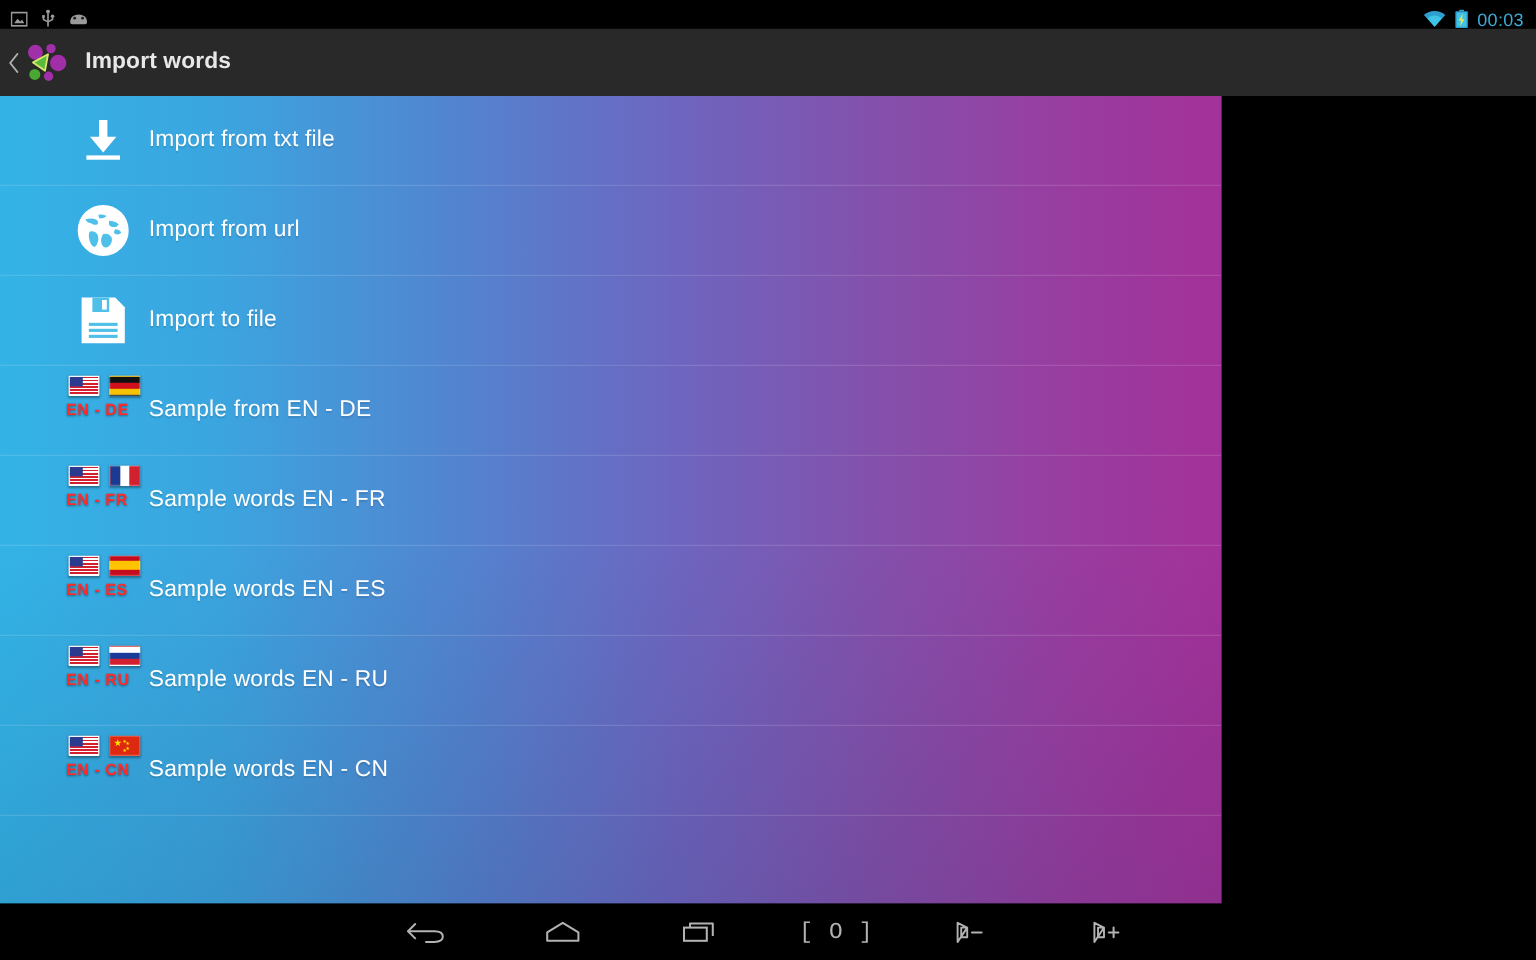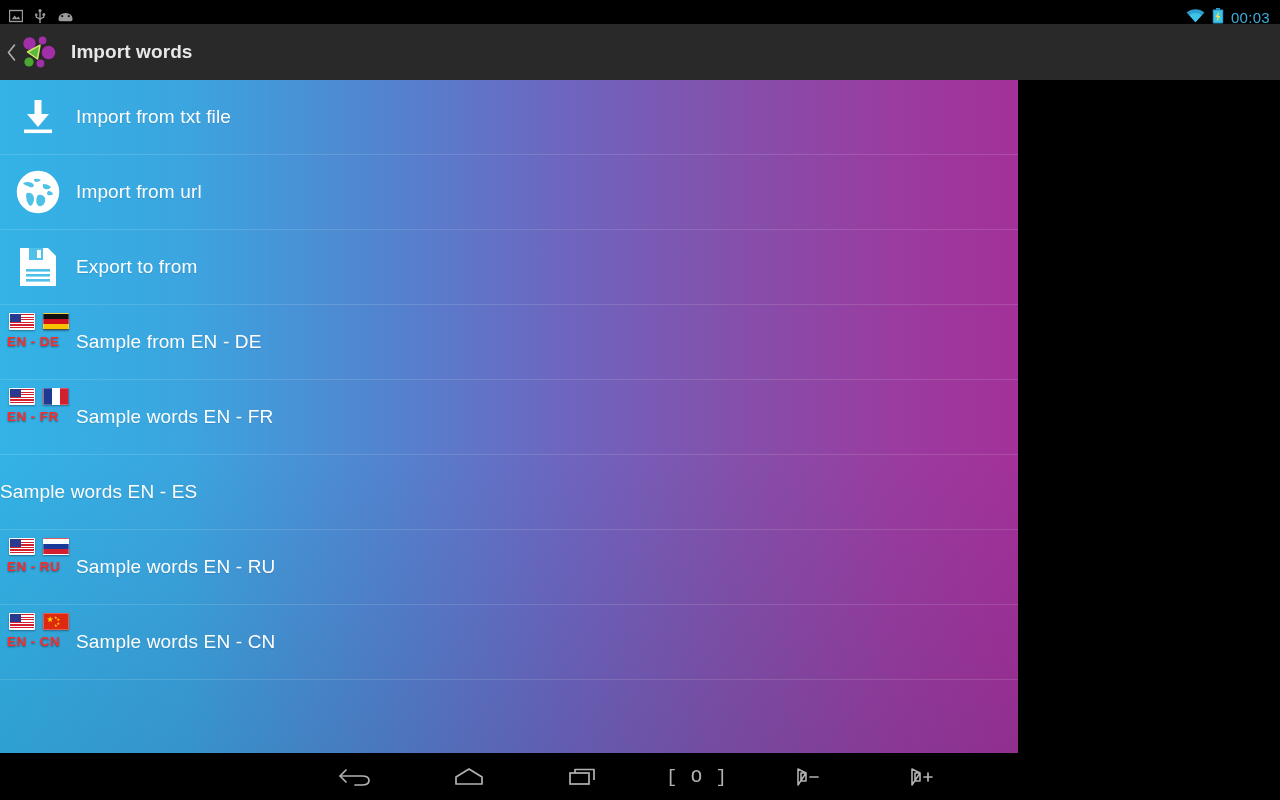--- a/index.html
+++ b/index.html
@@ -107,20 +107,21 @@
   .row-sample { height: 75px; }
 
   .row-icon {
     width: 76px;
     min-width: 76px;
     height: 100%;
     display: flex;
     align-items: center;
     justify-content: center;
     position: relative;
+    padding-left: 48px;
   }
   .row-label {
     color: #ffffff;
     font-size: 19px;
     letter-spacing: 0.15px;
     text-shadow: 0 1px 1px rgba(0,0,0,0.12);
   }
 
   
   .flagpair {
@@ -347,21 +348,21 @@
       <div class="row-icon">
         <svg width="42" height="44" viewBox="0 0 42 44">
           <path d="M3 3 L31 3 L39 11 L39 41 L3 41 Z" fill="#ffffff"></path>
           <rect x="12" y="3" width="14" height="12" fill="#4fc0e8"></rect>
           <rect x="20" y="5" width="4" height="8" fill="#ffffff"></rect>
           <rect x="9" y="24" width="24" height="2.6" fill="#4fc0e8"></rect>
           <rect x="9" y="29" width="24" height="2.6" fill="#4fc0e8"></rect>
           <rect x="9" y="34" width="24" height="2.6" fill="#4fc0e8"></rect>
         </svg>
       </div>
-      <div class="row-label">Export to from</div>
+      <div class="row-label">Import to file</div>
     </div>
 
     <div class="list-row row-sample">
       <div class="row-icon">
         <div class="flagpair">
           <div class="flags-row">
             <div class="flag flag-us">
               <div class="stripes"></div>
                 <div class="canton"></div>
             </div>
@@ -383,20 +384,32 @@
             </div>
             <div class="flag flag-fr"></div>
           </div>
           <div class="flag-code">EN - FR</div>
         </div>
       </div>
       <div class="row-label">Sample words EN - FR</div>
     </div>
 
     <div class="list-row row-sample">
+      <div class="row-icon">
+        <div class="flagpair">
+          <div class="flags-row">
+            <div class="flag flag-us">
+              <div class="stripes"></div>
+                <div class="canton"></div>
+            </div>
+            <div class="flag flag-es"></div>
+          </div>
+          <div class="flag-code">EN - ES</div>
+        </div>
+      </div>
       <div class="row-label">Sample words EN - ES</div>
     </div>
 
     <div class="list-row row-sample">
       <div class="row-icon">
         <div class="flagpair">
           <div class="flags-row">
             <div class="flag flag-us">
               <div class="stripes"></div>
                 <div class="canton"></div>

